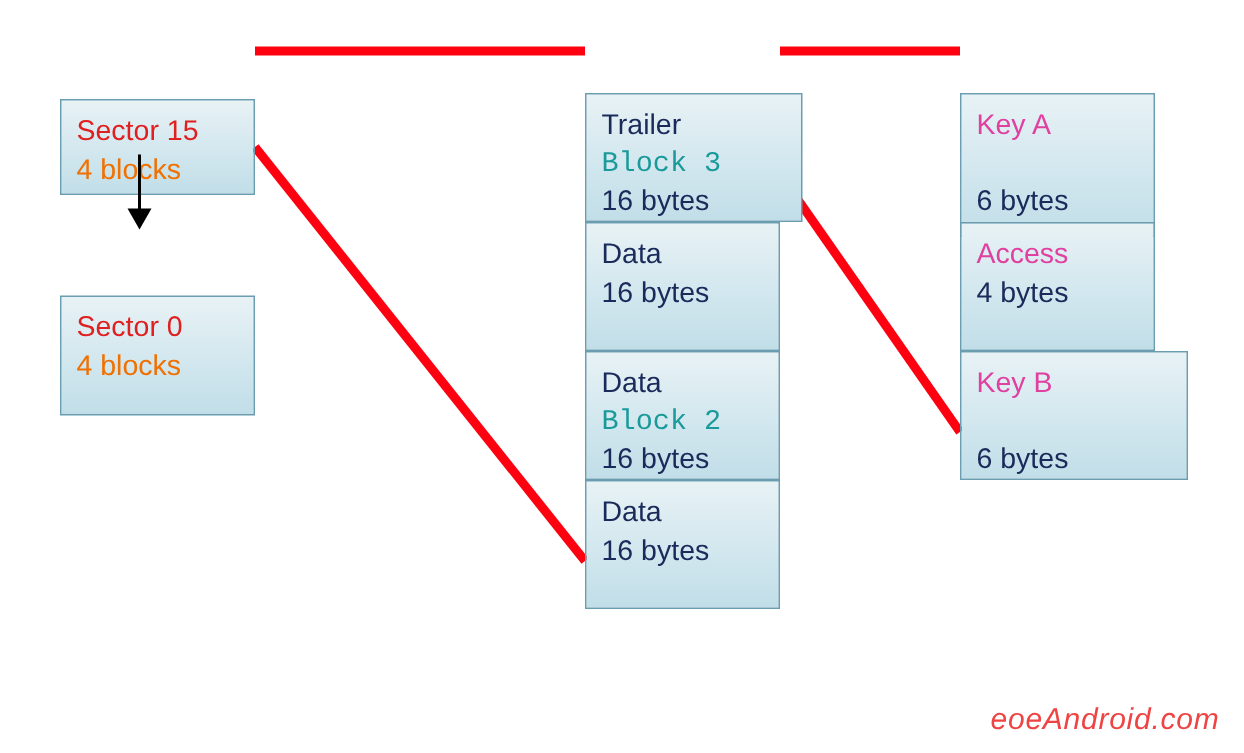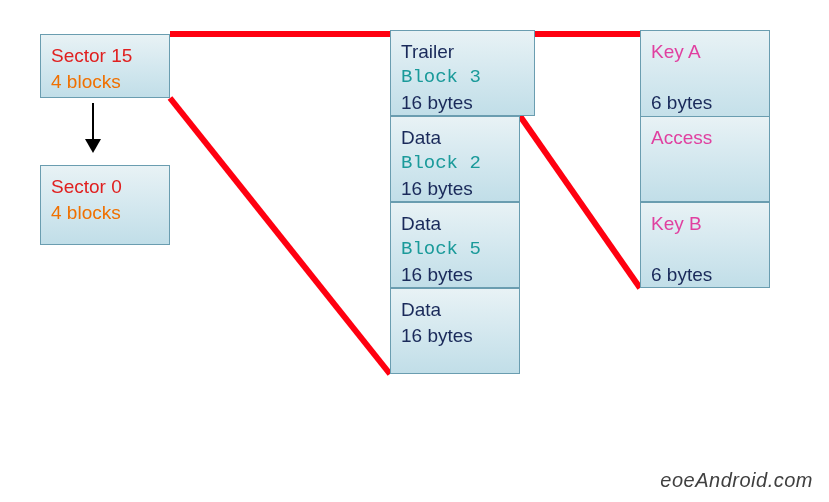--- a/index.html
+++ b/index.html
@@ -11,20 +11,21 @@
     background: #ffffff;
     overflow: hidden;
   }
   .box {
     position: absolute;
     background: linear-gradient(to bottom, #e8f2f5 0%, #d4e8ef 50%, #c1dee8 100%);
     border: 1px solid #6a9db0;
     padding: 8px 10px;
     font-size: 19px;
     line-height: 1.35;
+    margin-top: 32px;
   }
   .c-red    { color: #e02020; }
   .c-orange { color: #f07000; }
   .c-navy   { color: #1a2a5a; }
   .c-teal   { color: #1a9a9a; font-family: Liberation Mono, monospace; }
   .c-magenta{ color: #e040a0; }
 
   svg.lines { position: absolute; top: 0; left: 0; width: 829px; height: 502px; pointer-events: none; }
 
   .arrow {
@@ -43,40 +44,40 @@
     transform: translateX(-50%);
     border-left: 8px solid transparent;
     border-right: 8px solid transparent;
     border-top: 14px solid #000000;
   }
 
   .watermark {
     position: absolute;
     right: 16px;
     bottom: 10px;
-    color: #404040;
+    color: #ef4444;
     font-style: italic;
     font-size: 20px;
     letter-spacing: 0.5px;
   }
 
   
   #b-s15 { left: 40px;  top: 34px;  width: 130px; height: 64px; }
   #b-s0  { left: 40px;  top: 165px; width: 130px; height: 80px; }
 
   
   #b-blk3 { left: 390px; top: 30px;  width: 145px; height: 86px; }
   #b-blk2 { left: 390px; top: 116px; width: 130px; height: 86px; }
   #b-blk1 { left: 390px; top: 202px; width: 130px; height: 86px; }
   #b-blk0 { left: 390px; top: 288px; width: 130px; height: 86px; }
 
   
   #b-keya { left: 640px; top: 30px;  width: 130px; height: 96px; }
   #b-acc  { left: 640px; top: 116px; width: 130px; height: 86px; }
-  #b-keyb { left: 640px; top: 202px; width: 130px; height: 86px; }
+  #b-keyb { left: 640px; top: 202px; width: 152px; height: 86px; }
 </style>
 </head>
 <body>
 
 <svg class="lines">
 
   <line x1="170" y1="34" x2="390" y2="34" stroke="#ff0010" stroke-width="6"></line>
 
   <line x1="170" y1="98" x2="390" y2="374" stroke="#ff0010" stroke-width="6"></line>
 
@@ -97,40 +98,40 @@
   <div class="c-orange">4 blocks</div>
 </div>
 
 <div id="b-blk3" class="box">
   <div class="c-navy">Trailer</div>
   <div class="c-teal">Block 3</div>
   <div class="c-navy">16 bytes</div>
 </div>
 <div id="b-blk2" class="box">
   <div class="c-navy">Data</div>
-  <div class="c-teal">Block 2</div>
   <div class="c-navy">16 bytes</div>
 </div>
 <div id="b-blk1" class="box">
   <div class="c-navy">Data</div>
-  <div class="c-teal">Block 5</div>
+  <div class="c-teal">Block 2</div>
   <div class="c-navy">16 bytes</div>
 </div>
 <div id="b-blk0" class="box">
   <div class="c-navy">Data</div>
   <div class="c-navy">16 bytes</div>
 </div>
 
 <div id="b-keya" class="box">
   <div class="c-magenta">Key A</div>
   <div>&nbsp;</div>
   <div class="c-navy">6 bytes</div>
 </div>
 <div id="b-acc" class="box">
   <div class="c-magenta">Access</div>
+  <div class="c-navy">4 bytes</div>
 </div>
 <div id="b-keyb" class="box">
   <div class="c-magenta">Key B</div>
   <div>&nbsp;</div>
   <div class="c-navy">6 bytes</div>
 </div>
 
 <div class="watermark">eoeAndroid.com</div>
 
 </body></html>

